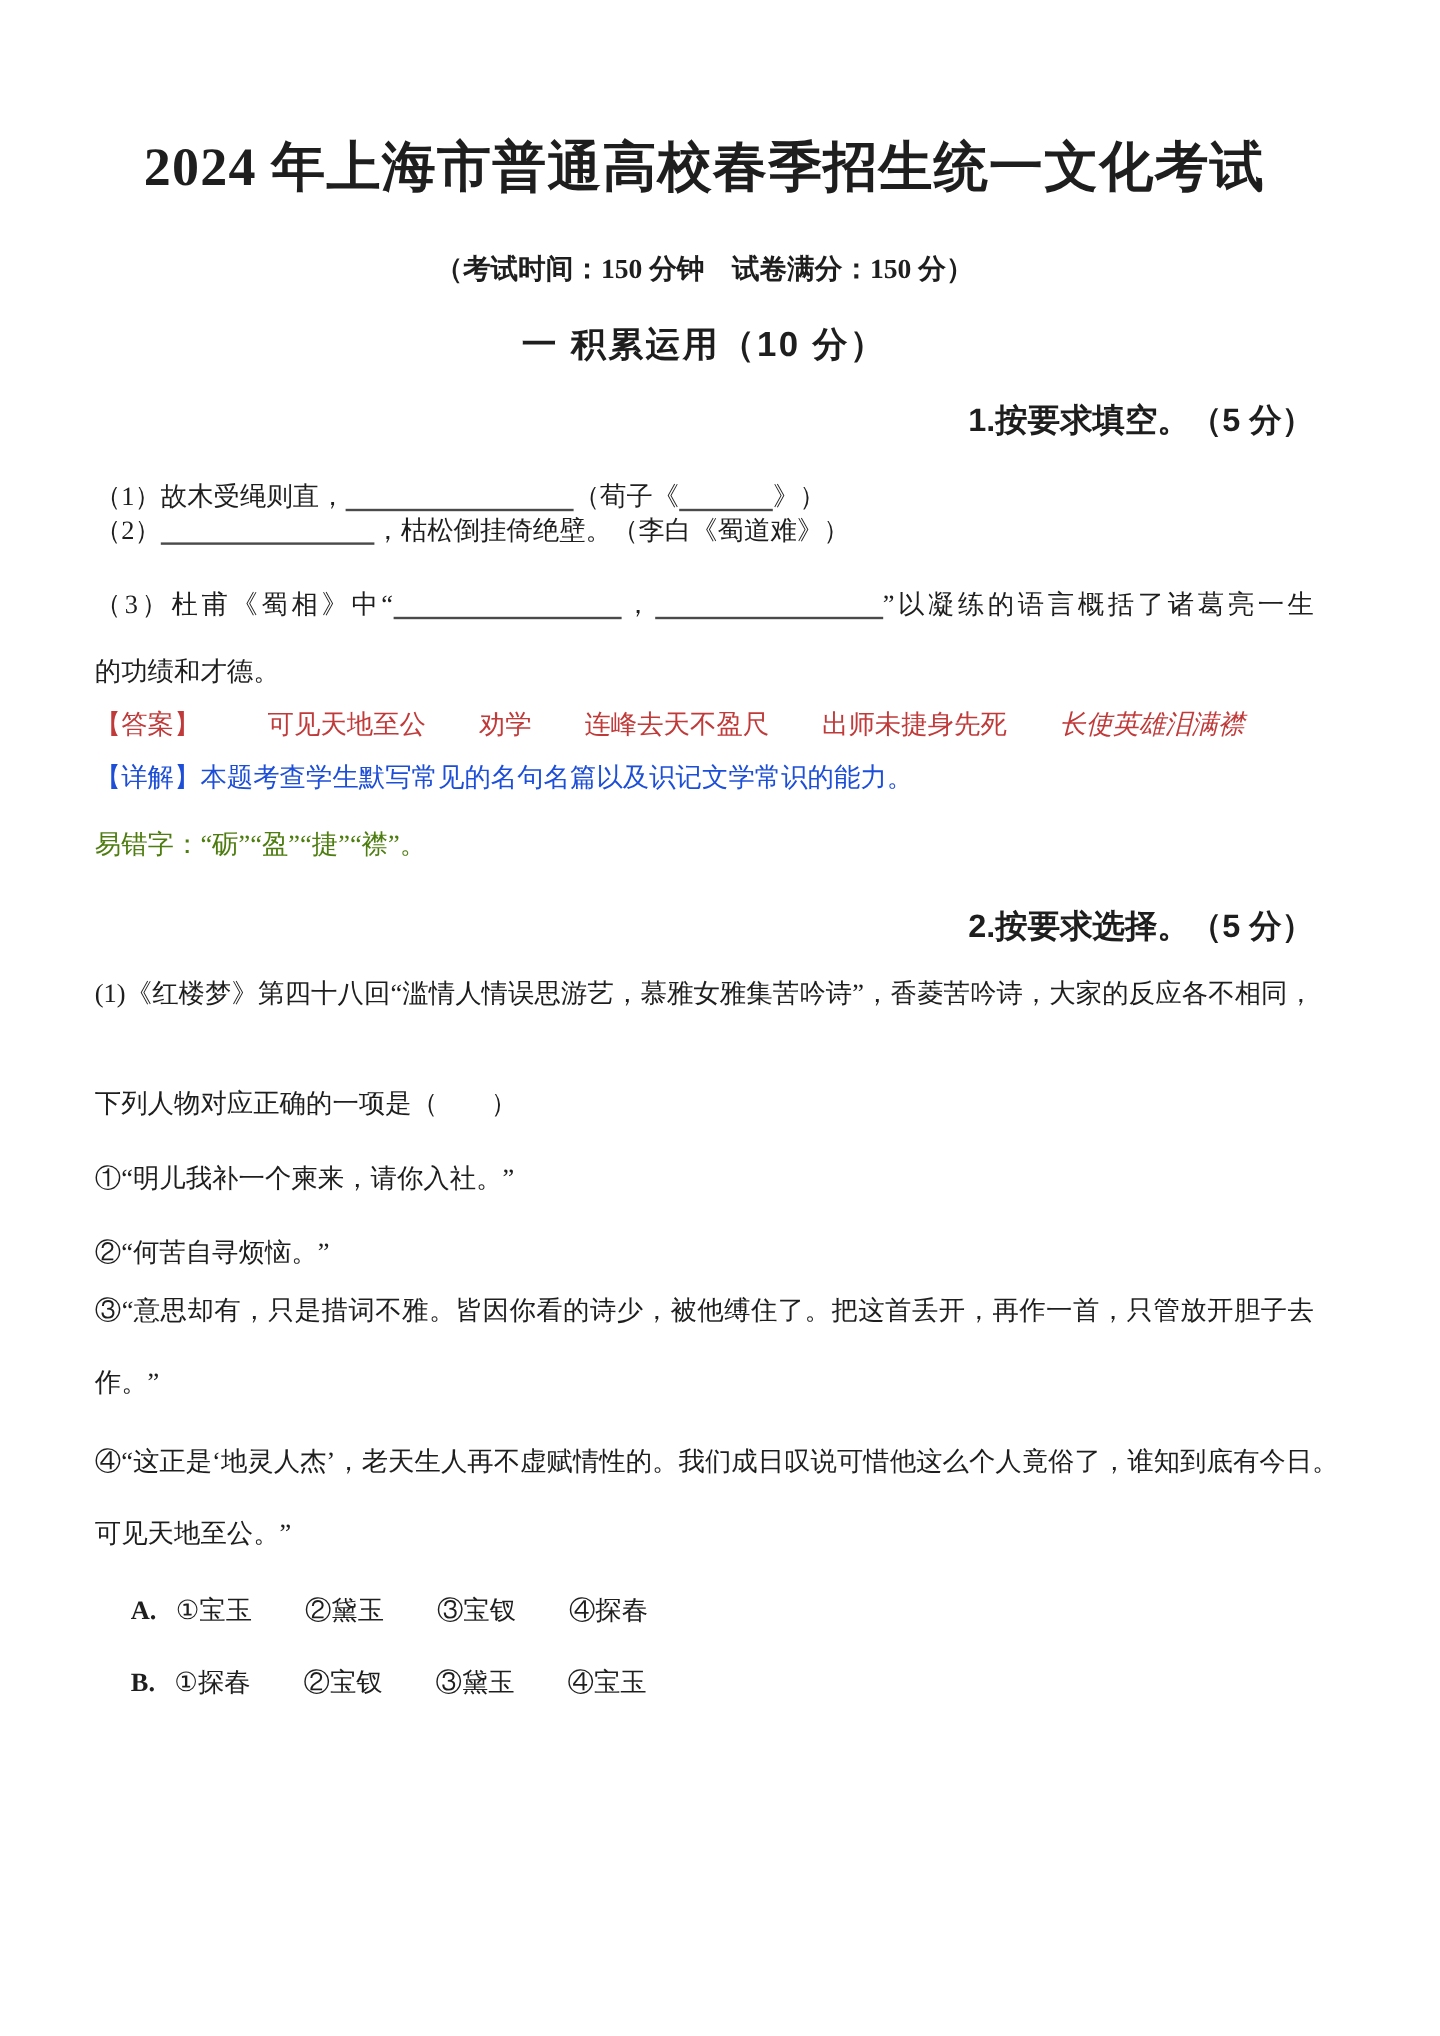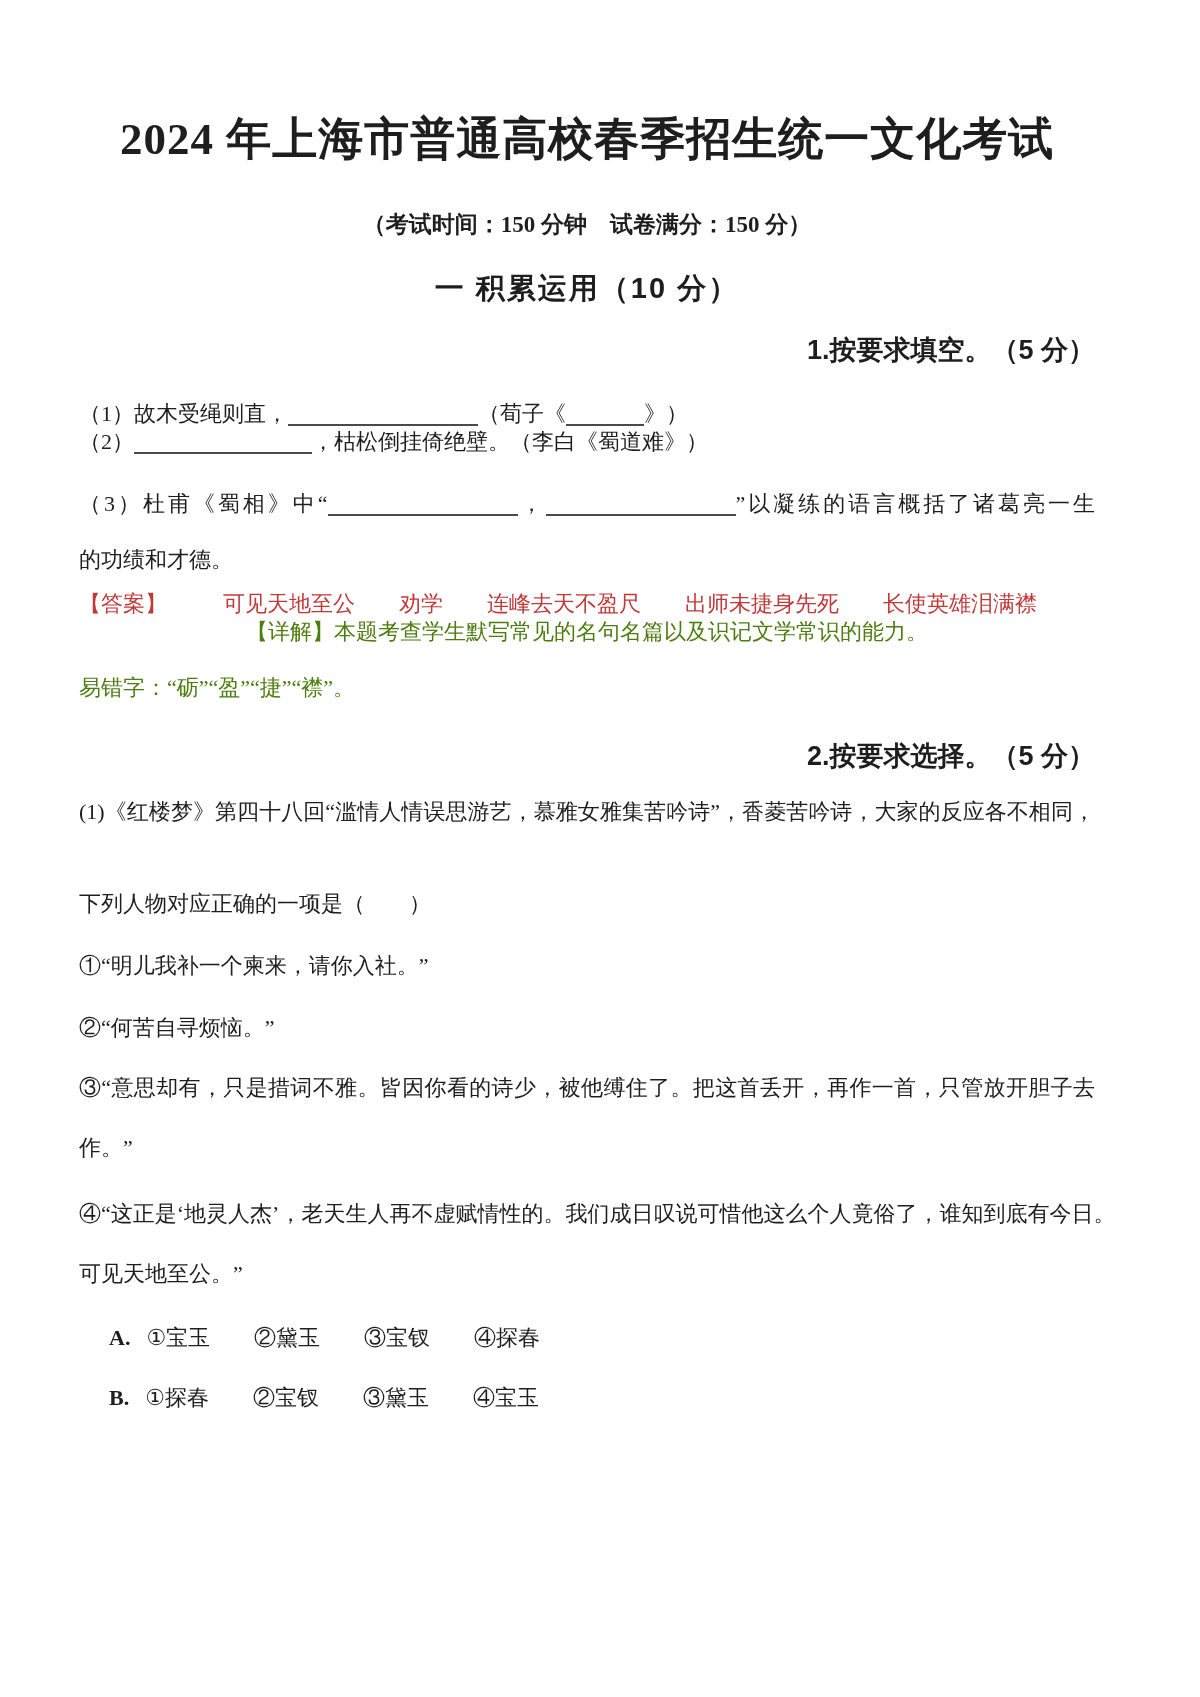--- a/index.html
+++ b/index.html
@@ -73,21 +73,21 @@
     display: inline-block;
     height: 1em;
     border-bottom: 2px solid #4a4a4a;
     vertical-align: -5px;
   }
   .w190 { width: 190px; }
   .w178 { width: 178px; }
   .w78  { width: 78px; }
   .answers .ans-label { margin-right: 56px; }
   .answers .ans-item  { margin-right: 44px; }
-  .answers .ans-item:last-child { margin-right: 0; }
+  .answers .ans-item:last-child { margin-right: 0; font-style: italic; }
   .option { padding-left: 30px; }
   .option .opt-label { margin-right: 16px; font-weight: 700; }
 </style>
 </head>
 <body>
 
 <div class="page">
 
   <div class="title1 center">2024 年上海市普通高校春季招生统一文化考试</div>
 
@@ -109,35 +109,35 @@
   <div class="line full" style="margin-top:34px">
     <span>（3）杜甫《蜀相》中“</span><span class="blank w190"></span><span>，</span><span class="blank w190"></span><span>”以凝练的语言概括了诸葛亮一生</span>
   </div>
 
   <div class="line" style="margin-top:28px">的功绩和才德。</div>
 
   <div class="line answers" style="margin-top: 16px; color: rgb(193, 58, 58);">
     <span class="ans-label">【答案】</span><span class="ans-item">可见天地至公</span><span class="ans-item">劝学</span><span class="ans-item">连峰去天不盈尺</span><span class="ans-item">出师未捷身先死</span><span class="ans-item">长使英雄泪满襟</span>
   </div>
 
-  <div class="line" style="color: #4d7c0f; text-align: center;">【详解】本题考查学生默写常见的名句名篇以及识记文学常识的能力。</div>
+  <div class="line" style="margin-top: 16px; color: #1d4ed8;">【详解】本题考查学生默写常见的名句名篇以及识记文学常识的能力。</div>
 
   <div class="line" style="margin-top: 28px; color: #4d7c0f;">易错字：“砺”“盈”“捷”“襟”。</div>
 
   <div class="q-heading" style="margin-top:40px">2.按要求选择。（5 分）</div>
 
   <div class="line full" style="margin-top:28px">(1)《红楼梦》第四十八回“滥情人情误思游艺，慕雅女雅集苦吟诗”，香菱苦吟诗，大家的反应各不相同，</div>
 
   <div class="line" style="margin-top:64px">下列人物对应正确的一项是（　　）</div>
 
   <div class="line" style="margin-top:34px">①“明儿我补一个柬来，请你入社。”</div>
 
   <div class="line" style="margin-top:34px">②“何苦自寻烦恼。”</div>
 
-  <div class="line full" style="margin-top:32px">③“意思却有，只是措词不雅。皆因你看的诗少，被他缚住了。把这首丢开，再作一首，只管放开胆子去</div>
+  <div class="line full" style="margin-top:20px">③“意思却有，只是措词不雅。皆因你看的诗少，被他缚住了。把这首丢开，再作一首，只管放开胆子去</div>
 
   <div class="line" style="margin-top:32px">作。”</div>
 
   <div class="line full" style="margin-top:38px">④“这正是‘地灵人杰’，老天生人再不虚赋情性的。我们成日叹说可惜他这么个人竟俗了，谁知到底有今日。</div>
 
   <div class="line" style="margin-top:32px">可见天地至公。”</div>
 
   <div class="line option" style="margin-top:36px">
     <span class="opt-label">A.</span><span>①宝玉　　②黛玉　　③宝钗　　④探春</span>
   </div>

